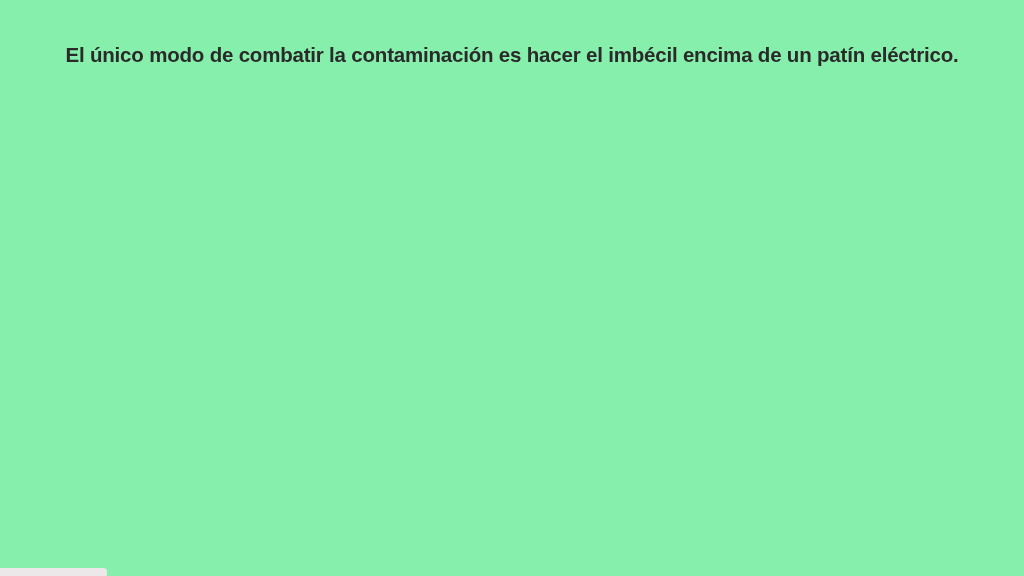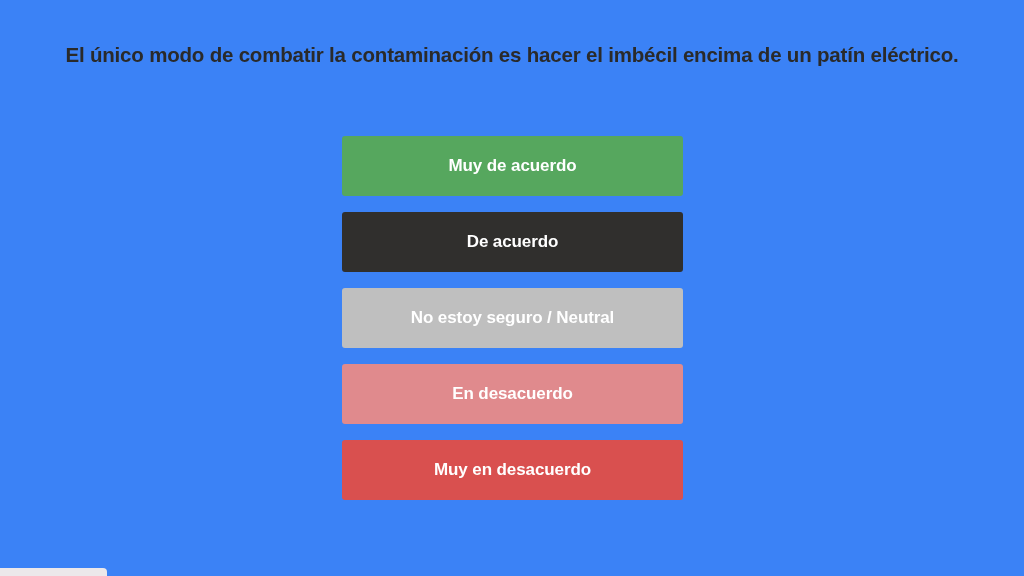--- a/index.html
+++ b/index.html
@@ -11,21 +11,21 @@
     height: 576px;
     background: #ffffff;
     font-family: "Liberation Sans", sans-serif;
     overflow: hidden;
     position: relative;
   }
 
   #survey-root {
     position: absolute;
     inset: 0;
-    background: #3b82f6;
+    background: #86efac;
     padding-left: 7px;
   }
 
   
   .question-headline {
     position: absolute;
     left: 16px;
     top: 41px;
     width: 992px;
     text-align: center;
@@ -80,29 +80,16 @@
     border-bottom-right-radius: 4px;
   }
 </style>
 </head>
 <body style="background-color: rgb(255, 255, 255);">
 
 <div id="survey-root">
 
   <div class="question-headline">El único modo de combatir la contaminación es hacer el imbécil encima de un patín eléctrico.</div>
 
-  <div class="options-stack">
-
-    <button class="option-button" style="background-color: rgb(86, 167, 94); color: rgb(255, 255, 255);">Muy de acuerdo</button>
-
-    <button class="option-button" style="background-color: rgb(48, 47, 45); color: rgb(255, 255, 255);">De acuerdo</button>
-
-    <button class="option-button" style="background-color: rgb(191, 191, 191); color: rgb(255, 255, 255);">No estoy seguro / Neutral</button>
-
-    <button class="option-button" style="background-color: rgb(224, 138, 141); color: rgb(255, 255, 255);">En desacuerdo</button>
-
-    <button class="option-button" style="background-color: rgb(217, 80, 79); color: rgb(255, 255, 255);">Muy en desacuerdo</button>
-
-  </div>
 
   <div class="bottom-bar" style="background-color: rgb(236, 232, 234);"></div>
 
 </div>
 
 </body></html>

